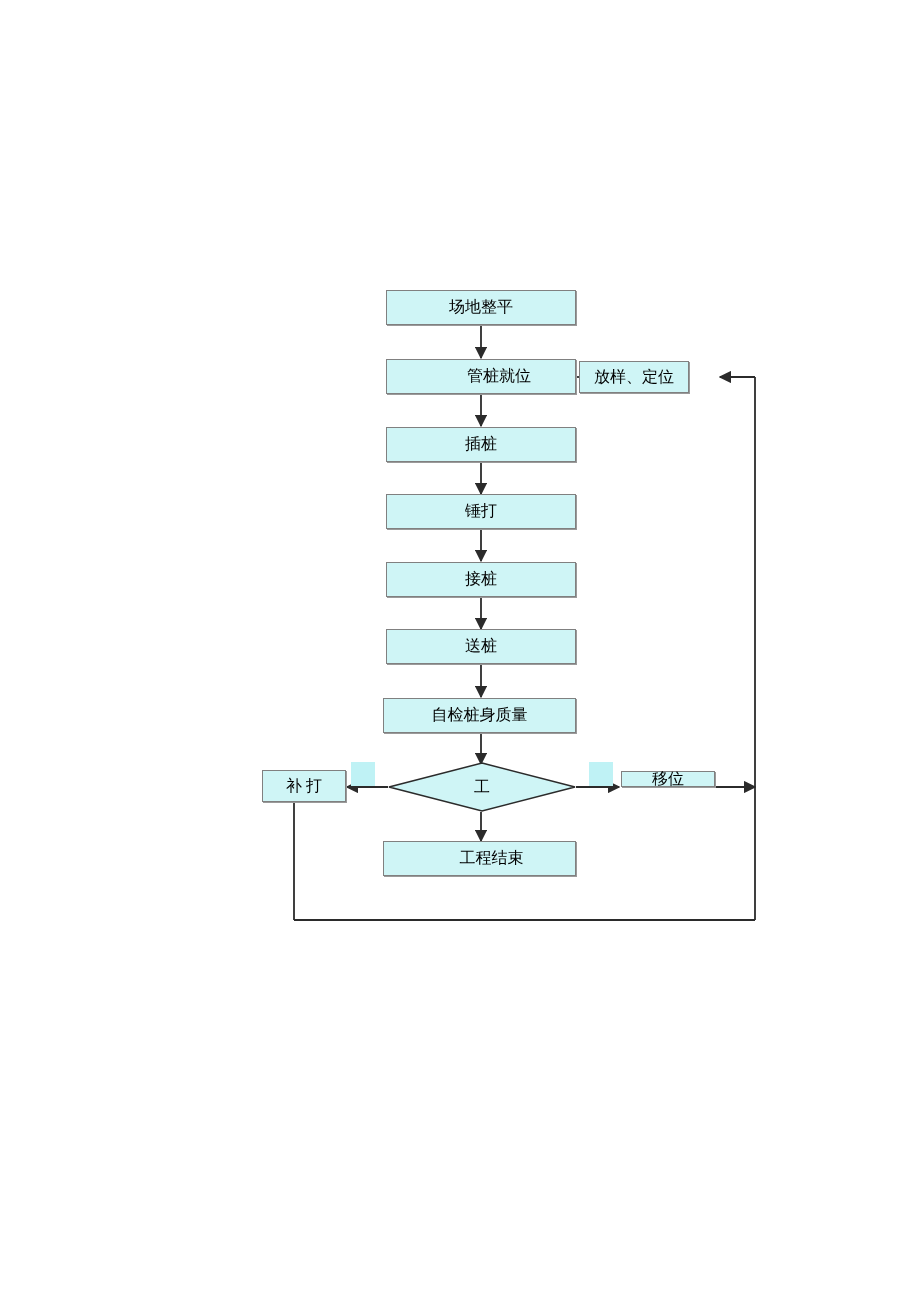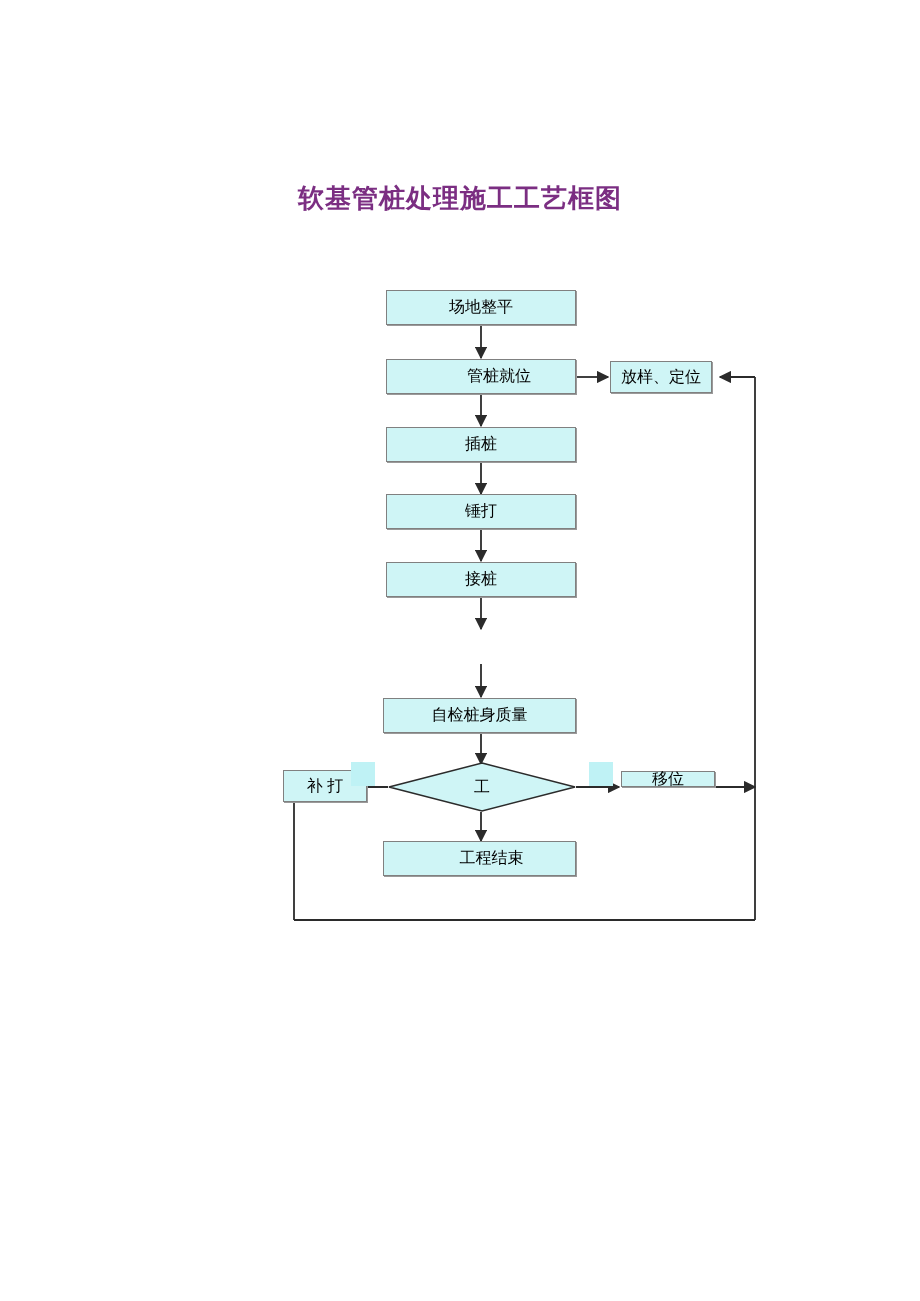--- a/index.html
+++ b/index.html
@@ -49,21 +49,21 @@
   .node {
     position: absolute;
     box-sizing: border-box;
     background: #CFF5F6;
     border: 1px solid #808080;
     display: flex;
     align-items: center;
     justify-content: center;
     color: #000000;
     font-size: 16px;
-    font-family: Liberation Sans, sans-serif;
+    font-family: Liberation Serif, serif;
     white-space: nowrap;
     z-index: 3;
   }
 
   .node.proc {
     box-shadow: 1px 1px 0 #9a9a9a;
   }
 
   .diamond-wrap {
     position: absolute;
@@ -102,21 +102,20 @@
     left: 0; top: 0;
     width: 920px; height: 1301px;
     z-index: 2;
   }
 </style>
 </head>
 <body>
 
 <div id="page">
 
-  <div id="title">软基管桩处理施工工艺框图</div>
 
   <div id="chart">
 
     <svg id="lines" viewBox="0 0 920 1301" width="920" height="1301">
       <defs>
         <marker id="arrow" viewBox="0 0 10 10" refX="9" refY="5" markerWidth="7" markerHeight="7" orient="auto-start-reverse">
           <path d="M 0 0 L 10 5 L 0 10 z" fill="#2b2b2b"></path>
         </marker>
       </defs>
       <g stroke="#2b2b2b" stroke-width="1.8" fill="none">
@@ -149,49 +148,52 @@
     </svg>
 
     <div class="node proc" style="left:386px; top:290px; width:190px; height:35px;">
       <span>场地整平</span>
     </div>
 
     <div class="node proc" style="left:386px; top:359px; width:190px; height:35px;padding-left:36px;">
       <span>管桩就位</span>
     </div>
 
-    <div class="node proc" style="left:610px; top:361px; width:102px; height:32px;">
+    <div class="node proc" style="left:579px; top:361px; width:110px; height:32px;">
       <span>放样、定位</span>
     </div>
 
     <div class="node proc" style="left:386px; top:427px; width:190px; height:35px;text-align:center;">
       <span>插桩</span>
     </div>
 
     <div class="node proc" style="left:386px; top:562px; width:190px; height:35px;">
       <span>接桩</span>
     </div>
 
     <div class="node proc" style="left:386px; top:494px; width:190px; height:35px;">
       <span>锤打</span>
     </div>
 
+    <div class="node proc" style="left:386px; top:629px; width:190px; height:35px;">
+      <span>送桩</span>
+    </div>
 
     <div class="node proc" style="left:383px; top:698px; width:193px; height:35px;align-items:center;">
       <span>自检桩身质量</span>
     </div>
 
     <div class="diamond-wrap" style="left:388px; top:762px; width:188px; height:50px;">
       <svg width="188" height="50" viewBox="0 0 188 50">
         <polygon points="94,1 187,25 94,49 1,25" fill="#CFF5F6" stroke="#2b2b2b" stroke-width="1.6"></polygon>
       </svg>
       <div class="diamond-label">工</div>
     </div>
 
-    <div class="node proc" style="left:262px; top:770px; width:84px; height:32px;margin-left:21px;">
+    <div class="node proc" style="left:262px; top:770px; width:84px; height:32px;">
       <span>补 打</span>
     </div>
 
     <div class="node proc" style="left:621px; top:771px; width:94px; height:16px;">
       <span>移位</span>
     </div>
 
     <div class="node proc" style="left:383px; top:841px; width:193px; height:35px;padding-left:24px;">
       <span>工程结束</span>
     </div>

